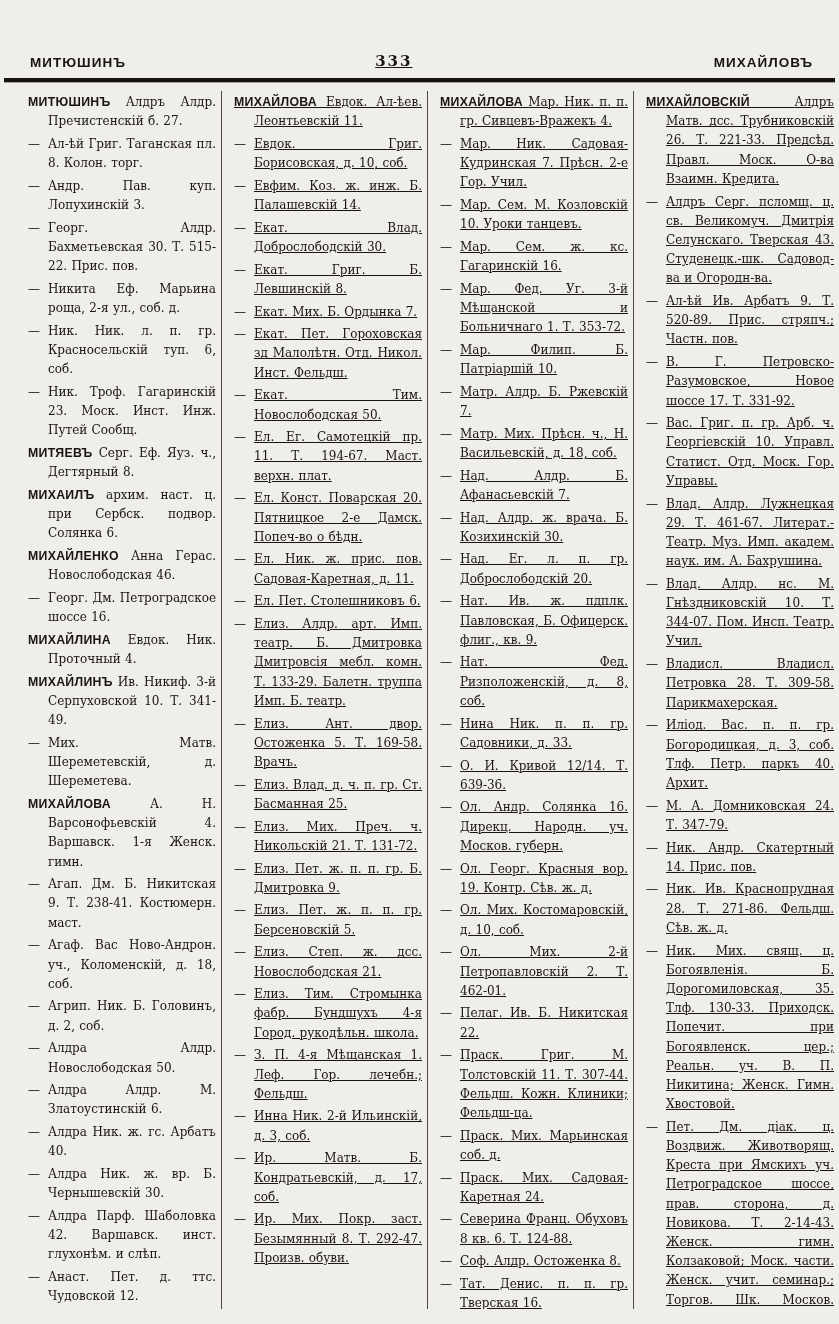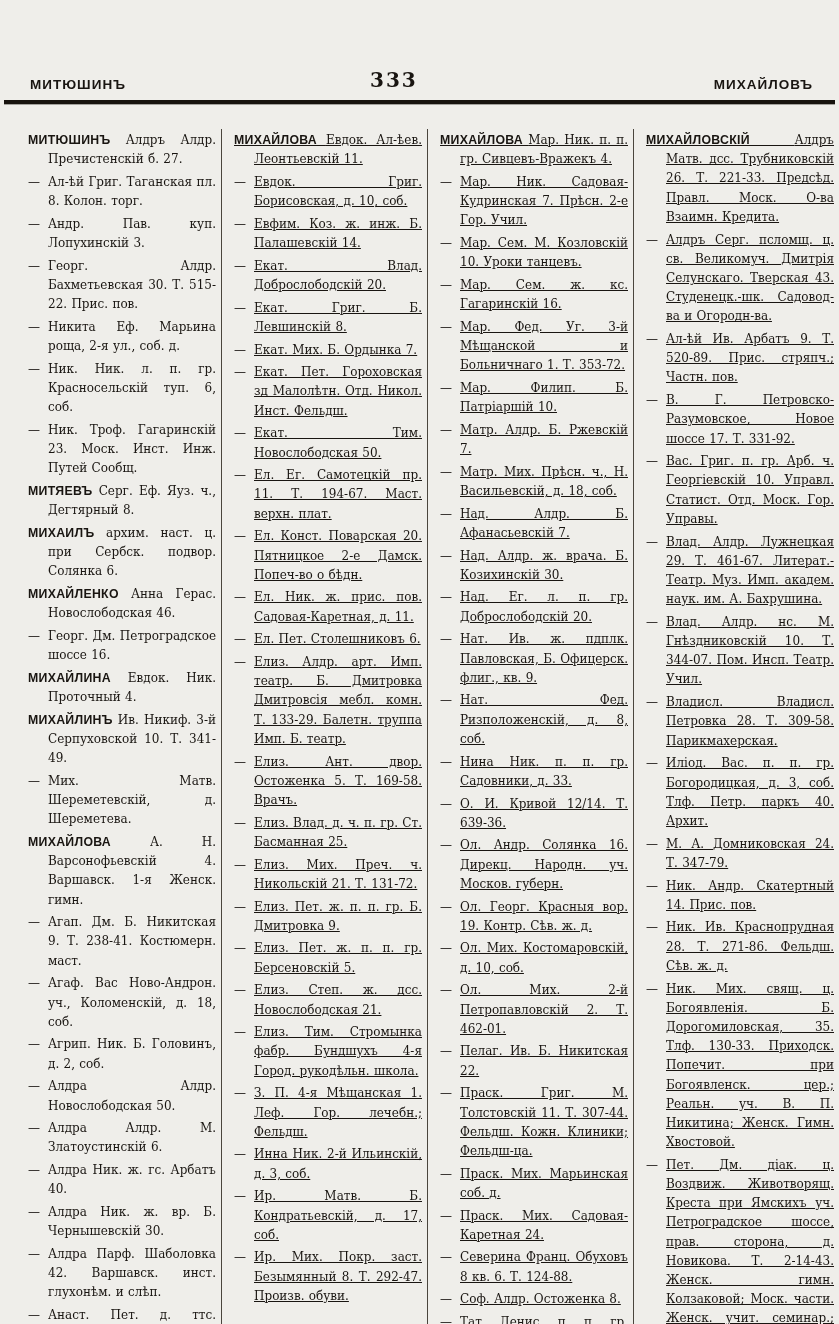--- a/index.html
+++ b/index.html
@@ -6,47 +6,48 @@
   body{
     width:839px;height:1324px;
     background:#efeeea;
     font-family:"DejaVu Serif", serif;
     color:#191511;
     overflow:hidden;
   }
   .page{
     width:839px;height:1324px;
     box-sizing:border-box;
-    padding-top:64px;
+    padding-top:42px;
     background:linear-gradient(180deg,#f1f0ec 0%,#edecе7 50%,#efeeea 100%);
     position:relative;
   }
   .running-header{
     display:flex;align-items:flex-end;justify-content:space-between;
     padding:0 26px 0 30px;
     height:28px;
   }
   .rh{
     font-family:"Liberation Sans", sans-serif;
     font-weight:700;font-size:13.5px;letter-spacing:1px;
   }
   .pageno{
     font-family:"DejaVu Serif", serif;
-    font-weight:700;font-size:20px;letter-spacing:2px;
+    font-weight:700;font-size:15px;letter-spacing:2px;
     transform:translateX(-26px);
+    text-decoration:underline;
   }
   .head-rule{
     height:4px;background:#17130e;
     margin:8px 4px 0 4px;
     box-shadow:0 1px 0 rgba(23,19,14,.35);
   }
   .cols{
     display:flex;
     height:1218px;
-    margin-top:25px;
+    margin-top:9px;
     overflow:hidden;
     justify-content:space-between;
   }
   .col{
     flex:1 1 0;
     box-sizing:border-box;
     padding:2px 5px 0 12px;
     overflow:hidden;
   }
   .col + .col{border-left:1px solid #4a453d;text-decoration:underline;}
@@ -106,21 +107,21 @@
         <div class="entry"><span class="dash-marker">—</span><span>Алдра Алдр. М. Златоустинскій 6.</span></div>
         <div class="entry"><span class="dash-marker">—</span><span>Алдра Ник. ж. гс. Арбатъ 40.</span></div>
         <div class="entry"><span class="dash-marker">—</span><span>Алдра Ник. ж. вр. Б. Чернышевскій 30.</span></div>
         <div class="entry"><span class="dash-marker">—</span><span>Алдра Парф. Шаболовка 42. Варшавск. инст. глухонѣм. и слѣп.</span></div>
         <div class="entry"><span class="dash-marker">—</span><span>Анаст. Пет. д. ттс. Чудовской 12.</span></div>
       </div>
       <div class="col">
         <div class="entry"><span class="surname">МИХАЙЛОВА </span><span>Евдок. Ал-ѣев. Леонтьевскій 11.</span></div>
         <div class="entry"><span class="dash-marker">—</span><span>Евдок. Григ. Борисовская, д. 10, соб.</span></div>
         <div class="entry"><span class="dash-marker">—</span><span>Евфим. Коз. ж. инж. Б. Палашевскій 14.</span></div>
-        <div class="entry"><span class="dash-marker">—</span><span>Екат. Влад. Доброслободскій 20.</span></div>
+        <div class="entry"><span class="dash-marker">—</span><span>Екат. Влад. Доброслободскій 30.</span></div>
         <div class="entry"><span class="dash-marker">—</span><span>Екат. Григ. Б. Левшинскій 8.</span></div>
         <div class="entry"><span class="dash-marker">—</span><span>Екат. Мих. Б. Ордынка 7.</span></div>
         <div class="entry"><span class="dash-marker">—</span><span>Екат. Пет. Гороховская зд Малолѣтн. Отд. Никол. Инст. Фельдш.</span></div>
         <div class="entry"><span class="dash-marker">—</span><span>Екат. Тим. Новослободская 50.</span></div>
         <div class="entry"><span class="dash-marker">—</span><span>Ел. Ег. Самотецкій пр. 11. Т. 194-67. Маст. верхн. плат.</span></div>
         <div class="entry"><span class="dash-marker">—</span><span>Ел. Конст. Поварская 20. Пятницкое 2-е Дамск. Попеч-во о бѣдн.</span></div>
         <div class="entry"><span class="dash-marker">—</span><span>Ел. Ник. ж. прис. пов. Садовая-Каретная, д. 11.</span></div>
         <div class="entry"><span class="dash-marker">—</span><span>Ел. Пет. Столешниковъ 6.</span></div>
         <div class="entry"><span class="dash-marker">—</span><span>Елиз. Алдр. арт. Имп. театр. Б. Дмитровка Дмитровсія мебл. комн. Т. 133-29. Балетн. труппа Имп. Б. театр.</span></div>
         <div class="entry"><span class="dash-marker">—</span><span>Елиз. Ант. двор. Остоженка 5. Т. 169-58. Врачъ.</span></div>

